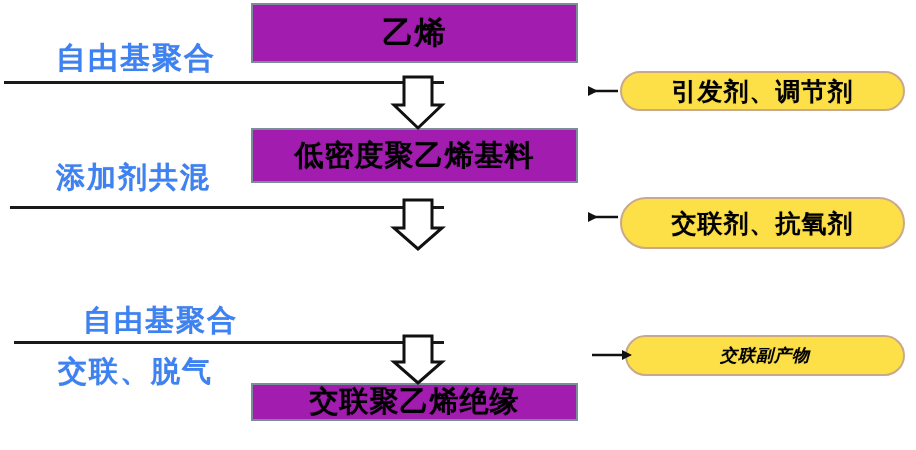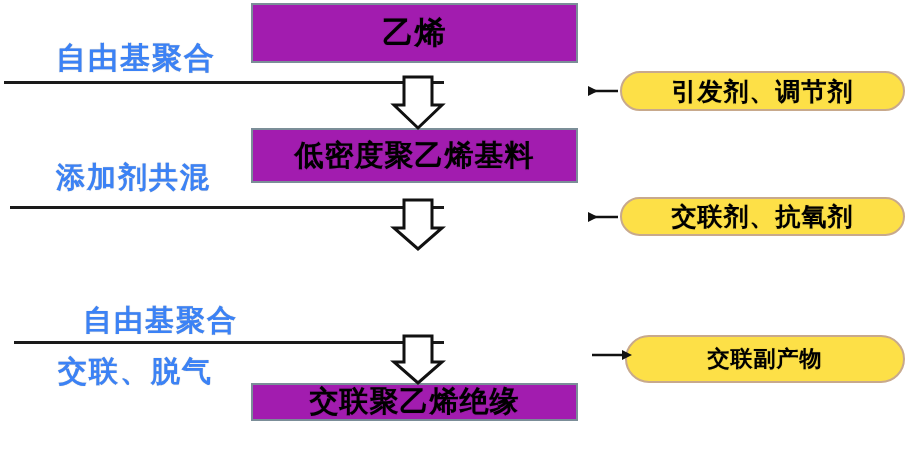--- a/index.html
+++ b/index.html
@@ -97,25 +97,25 @@
 
 
   <div class="pbox" style="left:251px; top:383px; width:327px; height:38px; font-size:29px;">
     <span>交联聚乙烯绝缘</span>
   </div>
 
   <div class="pill" style="left:620px; top:71px; width:285px; height:40px; font-size:25px;">
     <span>引发剂、调节剂</span>
   </div>
 
-  <div class="pill" style="left:620px; top:197px; width:285px; height:39px; font-size:25px;">
+  <div class="pill" style="left:620px; top:197px; width:285px; height:52px; font-size:25px;">
     <span>交联剂、抗氧剂</span>
   </div>
 
-  <div class="pill" style="left:625px; top:335px; width:280px; height:48px; font-size:22px;">
+  <div class="pill" style="left:625px; top:335px; width:280px; height:41px; font-size:17px;font-style:italic;">
     <span>交联副产物</span>
   </div>
 
   <svg id="arrows" viewBox="0 0 916 450">
     <defs>
       <marker id="tri-left" markerWidth="12" markerHeight="12" refX="10" refY="5" orient="auto" markerUnits="userSpaceOnUse">
         <path d="M10,0 L10,10 L0,5 Z" fill="#111111"></path>
       </marker>
       <marker id="tri-right" markerWidth="12" markerHeight="12" refX="2" refY="5" orient="auto" markerUnits="userSpaceOnUse">
         <path d="M0,0 L0,10 L10,5 Z" fill="#111111"></path>

